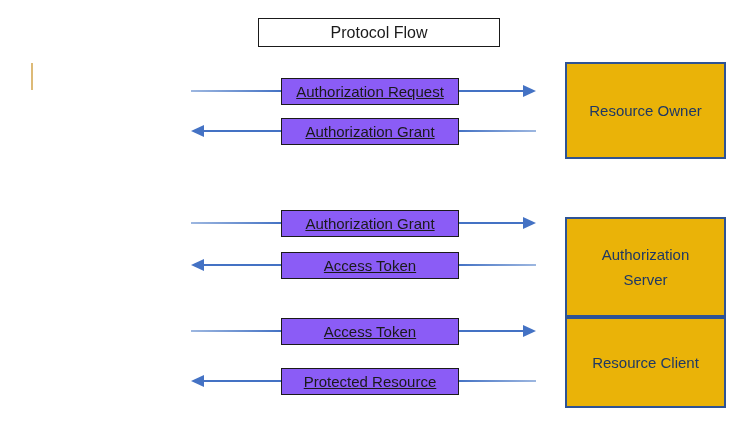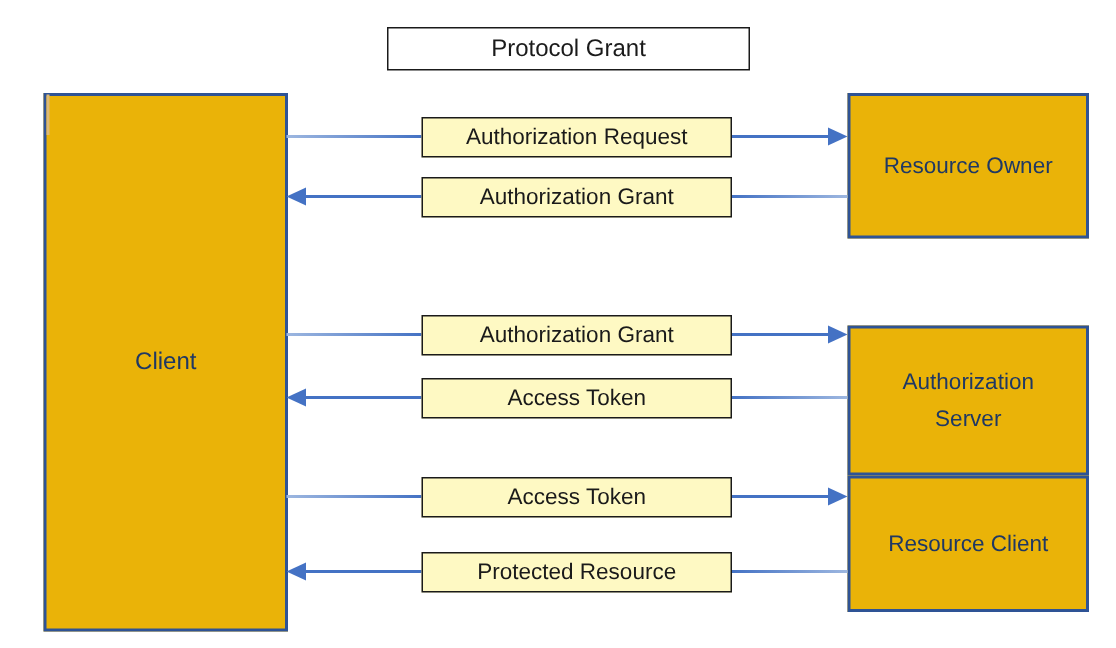--- a/index.html
+++ b/index.html
@@ -59,27 +59,28 @@
   .row-3 { top: 209px; }
   .row-4 { top: 251px; }
   .row-5 { top: 317px; }
   .row-6 { top: 367px; }
 
   .seg-left  { width: 90px; display: flex; align-items: center; }
   .seg-right { width: 77px; display: flex; align-items: center; }
   .line { height: 2px; flex: 1 1 auto; }
 
   .label-box {
-    width: 207px; height: 27px;
+    width: 178px; height: 27px;
     border: 1.5px solid #1a1a1a;
     box-sizing: border-box;
-    background: #fef9c3;
+    background: #8b5cf6;
     display: flex; align-items: center; justify-content: center;
     font-size: 15px; color: #1a1a1a;
     flex: 0 0 auto;
+    text-decoration: underline;
   }
 
   .arrowhead-right {
     width: 0; height: 0; flex: 0 0 auto;
     border-top: 6px solid transparent;
     border-bottom: 6px solid transparent;
     border-left: 13px solid #4472C4;
   }
   .arrowhead-left {
     width: 0; height: 0; flex: 0 0 auto;
@@ -92,26 +93,23 @@
   .dir-right .seg-right .line { background: #4472C4; }
   .dir-left  .seg-right .line { background: linear-gradient(to left, #9DB7E0, #4472C4); }
   .dir-left  .seg-left  .line { background: #4472C4; }
 </style>
 </head>
 <body>
 
 <div class="canvas">
 
   <div class="title-box">
-    <span>Protocol Grant</span>
+    <span>Protocol Flow</span>
   </div>
 
-  <div class="entity client">
-    <span class="entity-label">Client</span>
-  </div>
   <div class="stray-mark"></div>
 
   <div class="entity resource-owner">
     <span class="entity-label">Resource Owner</span>
   </div>
 
   <div class="entity authorization-server">
     <span class="entity-label">Authorization Server</span>
   </div>
 

